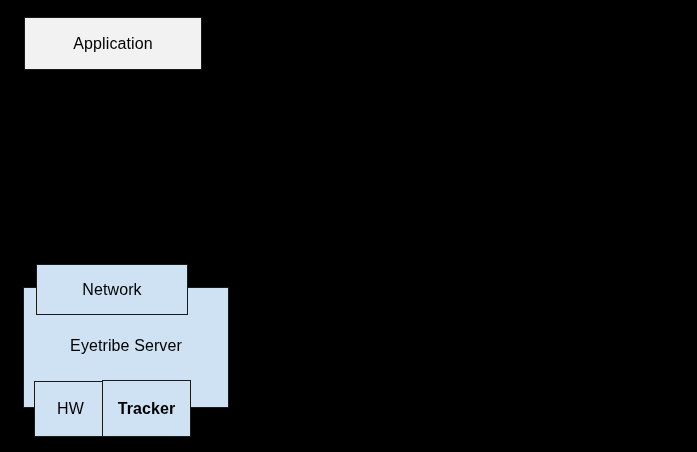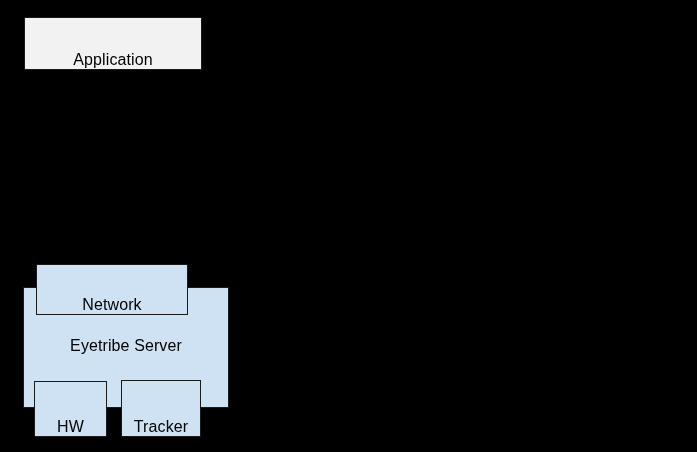--- a/index.html
+++ b/index.html
@@ -21,21 +21,21 @@
     height: 452px;
     background: #000000;
   }
 
   
   .node {
     position: absolute;
     box-sizing: border-box;
     border: 1px solid #1a1a1a;
     display: flex;
-    align-items: flex-end;
+    align-items: center;
     justify-content: center;
     color: #000000;
     font-size: 16px;
     line-height: 1.1;
     letter-spacing: 0.1px;
     text-align: center;
     white-space: nowrap;
     -webkit-font-smoothing: antialiased;
   }
 
@@ -79,23 +79,24 @@
     z-index: 2;
   }
 
   #node-hw {
     left: 34px;  top: 381px;
     width: 73px;  height: 56px;
     z-index: 2;
   }
 
   #node-tracker {
-    left: 121px; top: 380px;
-    width: 80px;  height: 57px;
+    left: 102px; top: 380px;
+    width: 89px;  height: 57px;
     z-index: 2;
+    font-weight: bold;
   }
 </style>
 </head>
 <body>
 
 <div id="diagram-canvas">
 
   <div class="node fill-gray" id="node-application">
     <span>Application</span>
   </div>

